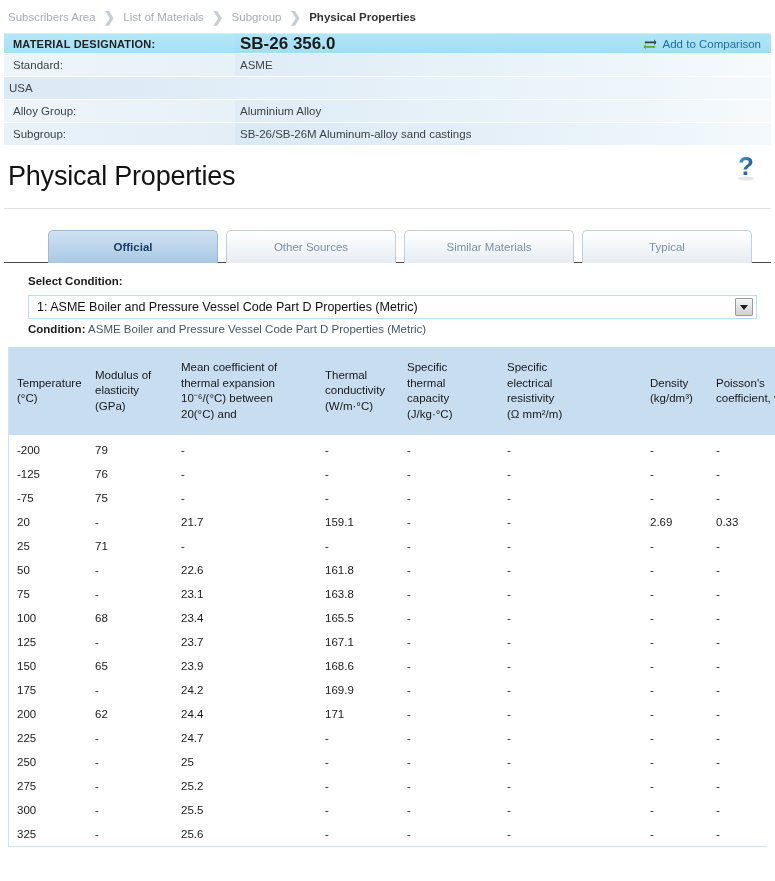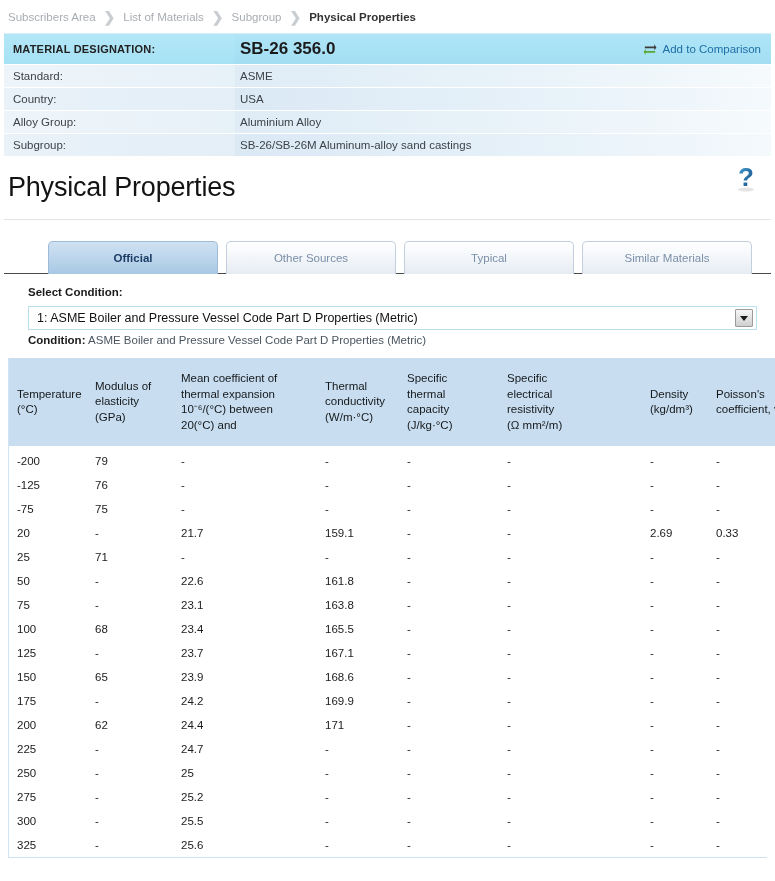--- a/index.html
+++ b/index.html
@@ -44,21 +44,21 @@
     margin: 0 0 0 4px;
     border-top: 1px solid #d7eef7;
   }
   .matrow {
     display: flex;
     height: 23px;
     align-items: stretch;
     font-size: 11.5px;
   }
   .matrow.head {
-    height: 30px;
+    height: 19px;
   }
   .mat-label {
     width: 231px;
     display: flex;
     align-items: center;
     padding-left: 9px;
     color: #3d4348;
   }
   .mat-value {
     flex: 1;
@@ -297,21 +297,20 @@
           <span class="lbl">Add to Comparison</span>
         </span>
       </div>
     </div>
 
     <div class="matrow d1">
       <div class="mat-label">Standard:</div>
       <div class="mat-value">ASME</div>
     </div>
     <div class="matrow d2">
-      <div class="mat-label">Country:</div>
       <div class="mat-value">USA</div>
     </div>
     <div class="matrow d1">
       <div class="mat-label">Alloy Group:</div>
       <div class="mat-value">Aluminium Alloy</div>
     </div>
     <div class="matrow d2">
       <div class="mat-label">Subgroup:</div>
       <div class="mat-value">SB-26/SB-26M Aluminum-alloy sand castings</div>
     </div>
@@ -328,22 +327,22 @@
       </defs>
       <text x="13" y="22" font-family="Liberation Sans, sans-serif" font-size="26" font-weight="bold" text-anchor="middle" fill="url(#qg)">?</text>
       <ellipse cx="13" cy="25.5" rx="8" ry="2" fill="#000" opacity="0.10"></ellipse>
     </svg>
   </div>
   <div class="hr-line"></div>
 
   <div class="tabs">
     <div class="tab active">Official</div>
     <div class="tab">Other Sources</div>
+    <div class="tab">Similar Materials</div>
     <div class="tab">Typical</div>
-    <div class="tab">Similar Materials</div>
     <div class="tabs-underline"></div>
   </div>
 
   <div class="cond-wrap">
     <div class="cond-label">Select Condition:</div>
     <div class="select-box">
       <span class="select-text">1: ASME Boiler and Pressure Vessel Code Part D Properties (Metric)</span>
       <span class="select-arrow-btn">
         <span class="caret"></span>
       </span>

